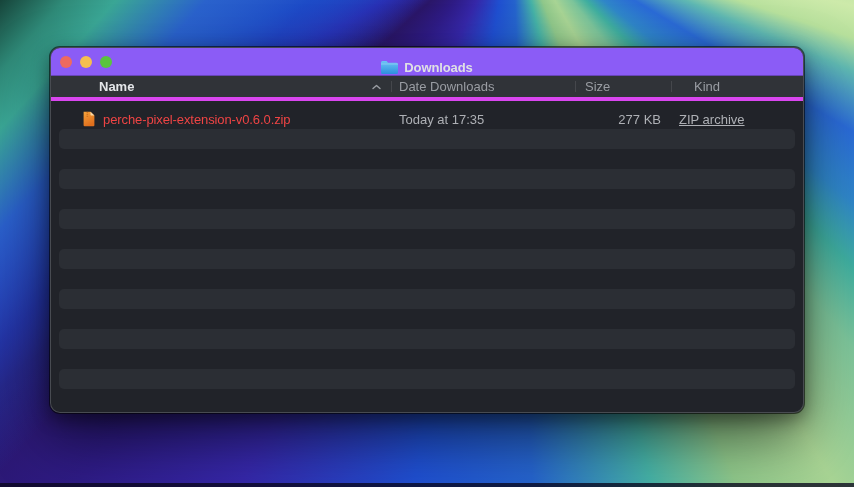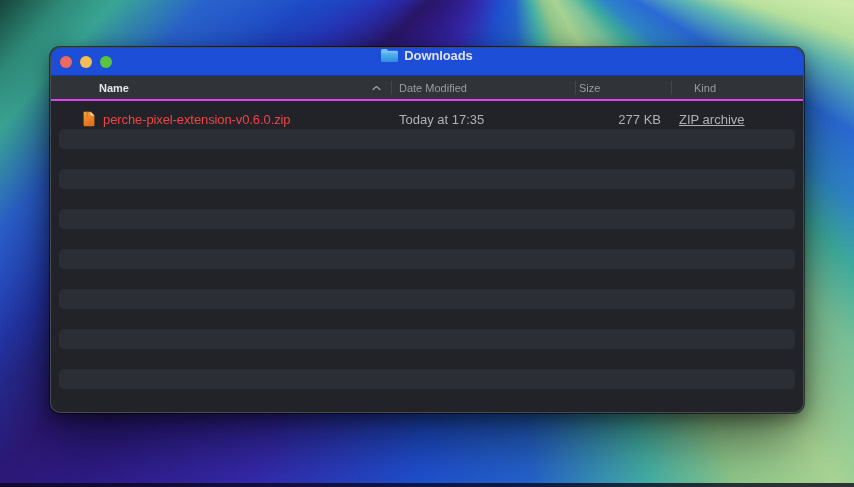--- a/index.html
+++ b/index.html
@@ -45,38 +45,38 @@
     background:rgba(10,8,30,0.78);
   }
   .window{
     position:absolute;left:50px;top:47px;width:754px;height:366px;
     border-radius:10px;background:#212329;
     border:1px solid rgba(120,124,130,0.45);
     box-shadow:0 0 0 1px rgba(0,0,0,0.55),0 24px 55px rgba(0,0,0,0.55),0 6px 18px rgba(0,0,0,0.4);
     overflow:hidden;
   }
   .titlebar{
-    height:28px;background:#1d4ed8;position:relative;
-    display:flex;align-items:flex-start;justify-content:center;
+    height:28px;background:#8b5cf6;position:relative;
+    display:flex;align-items:flex-end;justify-content:center;
     border-bottom:1px solid rgba(0,0,0,0.25);
   }
   .traffic{position:absolute;left:9px;top:0;bottom:0;display:flex;align-items:center;gap:8px;}
   .light{width:12px;height:12px;border-radius:50%;display:inline-block;}
   .light.red{background:#ee6a5f;}
   .light.yellow{background:#f5bf4f;}
   .light.green{background:#5ac43e;}
   .title-wrap{display:flex;align-items:center;gap:6px;font-size:13px;font-weight:700;color:#dfe1e4;letter-spacing:-0.1px;}
   .header{
     height:25px;background:#303338;display:flex;align-items:stretch;
-    font-size:11px;color:#9a9da3;border-bottom:2px solid #d946ef;
+    font-size:13px;color:#9a9da3;border-bottom:4px solid #d946ef;
   }
   .hcol{display:flex;align-items:center;position:relative;}
   .hcol.name{flex:1;padding-left:48px;font-weight:700;color:#e4e6e9;}
   .hcol.date{width:184px;padding-left:8px;}
-  .hcol.size{width:96px;padding-left:4px;}
+  .hcol.size{width:96px;padding-left:10px;}
   .hcol.kind{width:132px;padding-left:23px;}
   .hcol.date::before,.hcol.size::before,.hcol.kind::before{
     content:"";position:absolute;left:0;top:5px;bottom:5px;width:1px;background:rgba(255,255,255,0.10);
   }
   .chev{position:absolute;right:10px;top:50%;transform:translateY(-50%);display:flex;}
   .list{padding-top:8px;}
   .row{height:20px;display:flex;align-items:center;position:relative;font-size:13px;color:#aeb0b5;}
   .row.stripe::before{
     content:"";position:absolute;left:8px;right:8px;top:0;bottom:0;
     background:#2b2e34;border-radius:5px;
@@ -124,21 +124,21 @@
     <div class="header">
       <div class="hcol name">
         <span>Name</span>
         <span class="chev">
           <svg width="9" height="6" viewBox="0 0 9 6">
             <path d="M1 4.5 L4.5 1.4 L8 4.5" stroke="#9a9da3" stroke-width="1.4" fill="none" stroke-linecap="round" stroke-linejoin="round"></path>
           </svg>
         </span>
       </div>
       <div class="hcol date">
-        <span>Date Modified</span>
+        <span>Date Downloads</span>
       </div>
       <div class="hcol size">
         <span>Size</span>
       </div>
       <div class="hcol kind">
         <span>Kind</span>
       </div>
     </div>
 
     <div class="list">

